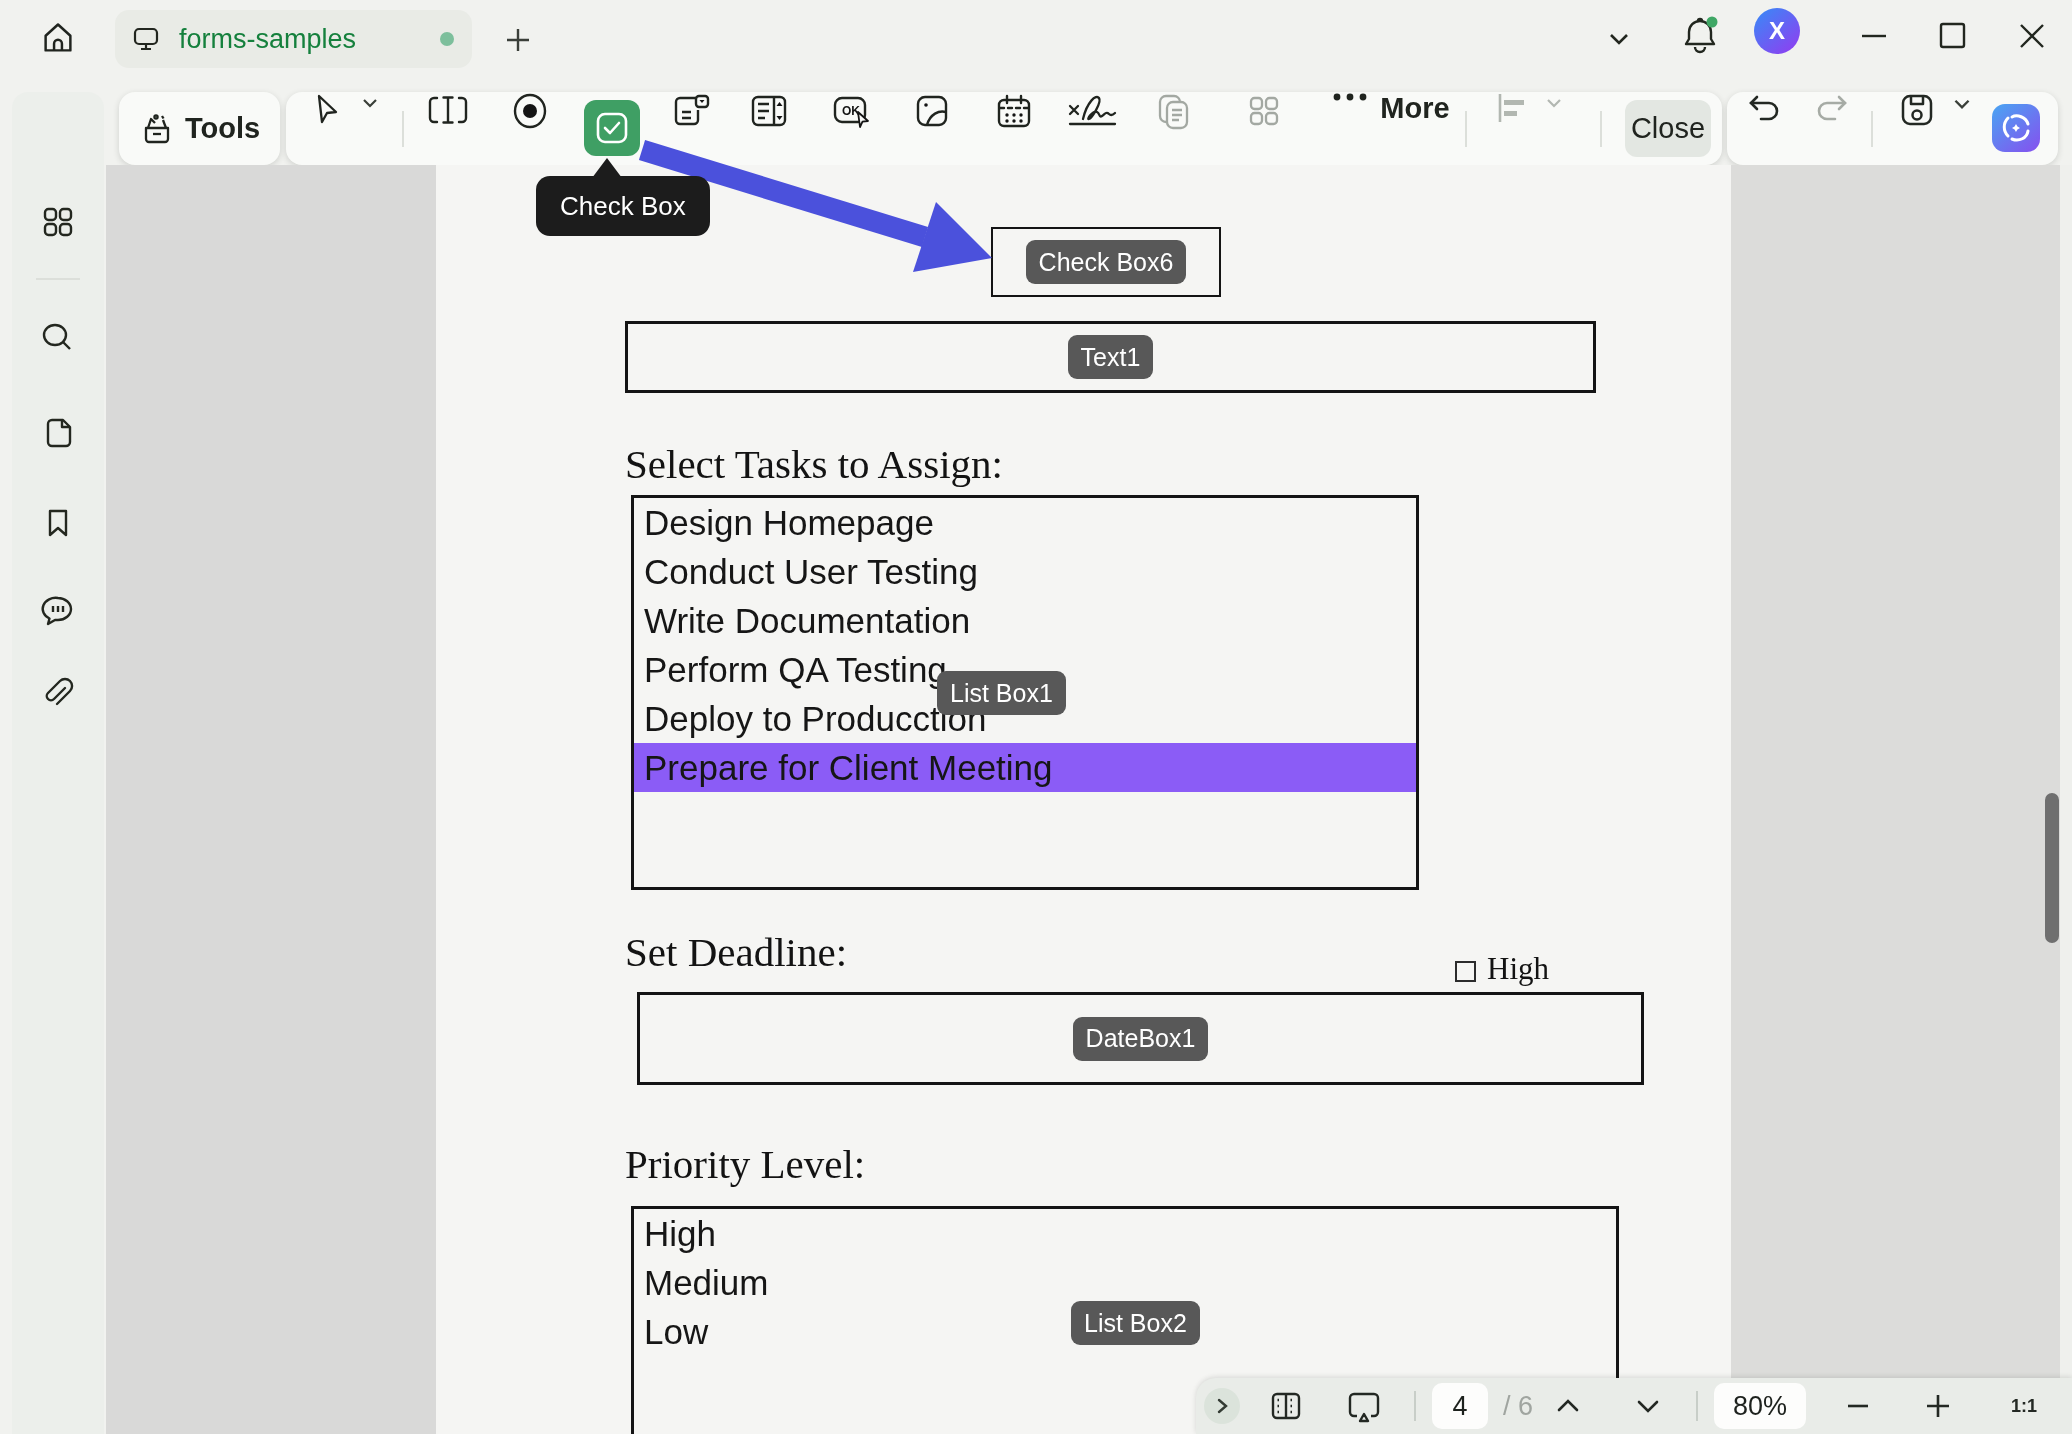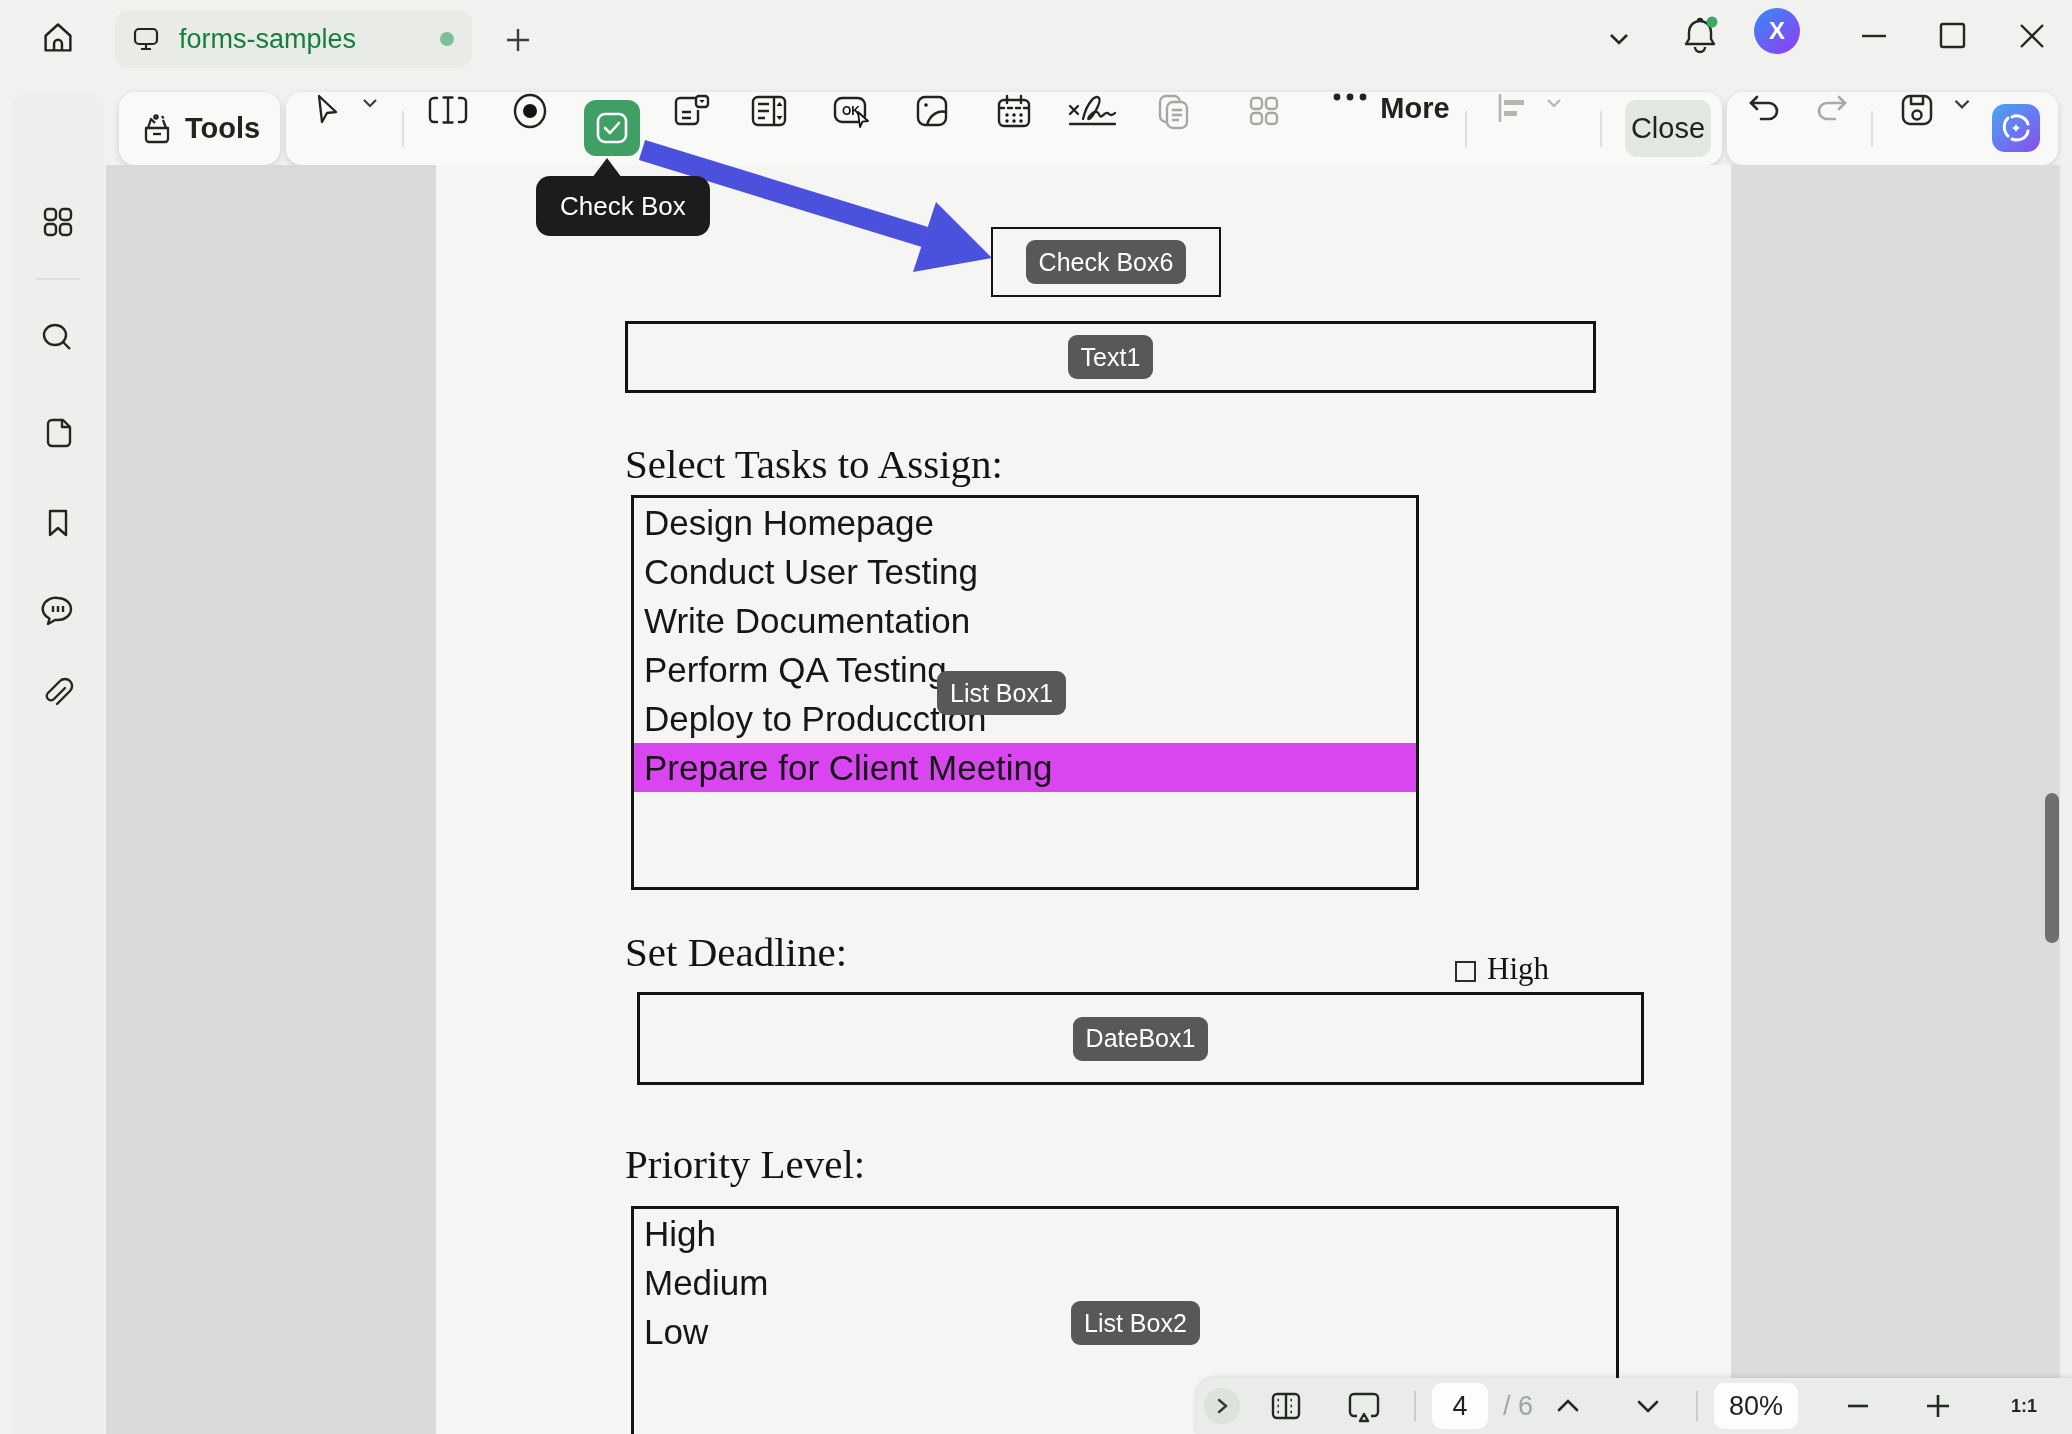--- a/index.html
+++ b/index.html
@@ -33,21 +33,21 @@
   .right-strip{position:absolute;left:1731px;top:165px;width:341px;height:1269px;background:#dcdcda;}
   .scroll-track{position:absolute;left:2060px;top:165px;width:12px;height:1269px;background:#eff0ed;}
   .scroll-thumb{position:absolute;left:2045px;top:793px;width:14px;height:150px;border-radius:7px;background:#6f6f6f;}
   .form-rect{position:absolute;border:3px solid #141414;box-sizing:border-box;background:transparent;}
   .center-flex{display:flex;align-items:center;justify-content:center;}
   .badge{background:#585858;color:#ffffff;border-radius:9px;font-size:25px;height:44px;
          display:inline-flex;align-items:center;justify-content:center;padding:0 13px;
          font-family:"Liberation Sans",sans-serif;white-space:nowrap;}
   .heading{position:absolute;font-family:"Liberation Serif","DejaVu Serif",serif;font-size:41px;color:#131313;}
   .list-item{height:49px;line-height:49px;font-size:35px;color:#161616;padding-left:10px;white-space:nowrap;}
-  .list-item.selected{background:#d946ef;}
+  .list-item.selected{background:#8b5cf6;}
   
   .tooltip{position:absolute;left:536px;top:176px;height:60px;border-radius:14px;background:#1c1c1c;
            color:#fff;font-size:26px;display:inline-flex;align-items:center;padding:0 24px;z-index:61;}
   .tooltip-caret{position:absolute;left:592px;top:158px;width:0;height:0;border-left:15px solid transparent;
                  border-right:15px solid transparent;border-bottom:20px solid #1c1c1c;z-index:61;}
   .arrow-layer{position:absolute;left:0;top:0;z-index:60;pointer-events:none;}
   
   .bottom-bar{position:absolute;left:1196px;top:1378px;width:876px;height:56px;background:#e9ece8;
               border-radius:20px 0 0 0;box-shadow:0 -1px 5px rgba(40,45,40,.15);z-index:40;}
   .bb-item{position:absolute;display:flex;align-items:center;justify-content:center;}
@@ -426,21 +426,21 @@
       <svg width="26" height="20" viewBox="0 0 26 20" fill="none" stroke="#23282 3" stroke-width="2.6" style="stroke:#232823" stroke-linecap="round">
           <path d="M4 14 L13 5 L22 14"></path>
         </svg>
     </div>
     <div class="bb-item" style="left:432px;top:10px;width:40px;height:36px;">
       <svg width="26" height="20" viewBox="0 0 26 20" fill="none" stroke="#23282 3" stroke-width="2.6" style="stroke:#232823" stroke-linecap="round">
           <path d="M4 6 L13 15 L22 6"></path>
         </svg>
     </div>
     <div class="bb-sep" style="left:500px;"></div>
-    <div class="bb-item bb-box" style="left:518px;top:5px;width:84px;height:46px;">
+    <div class="bb-item bb-box" style="left:518px;top:5px;width:92px;height:46px;">
       <span>80%</span>
     </div>
     <div class="bb-item" style="left:642px;top:10px;width:40px;height:36px;">
       <svg width="26" height="26" viewBox="0 0 26 26" stroke="#23282 3" stroke-width="2.6" style="stroke:#232823">
           <path d="M3 13 H23"></path>
         </svg>
     </div>
     <div class="bb-item" style="left:722px;top:10px;width:40px;height:36px;">
       <svg width="28" height="28" viewBox="0 0 28 28" stroke="#23282 3" stroke-width="2.6" style="stroke:#232823">
           <path d="M14 3 V25 M3 14 H25"></path>

